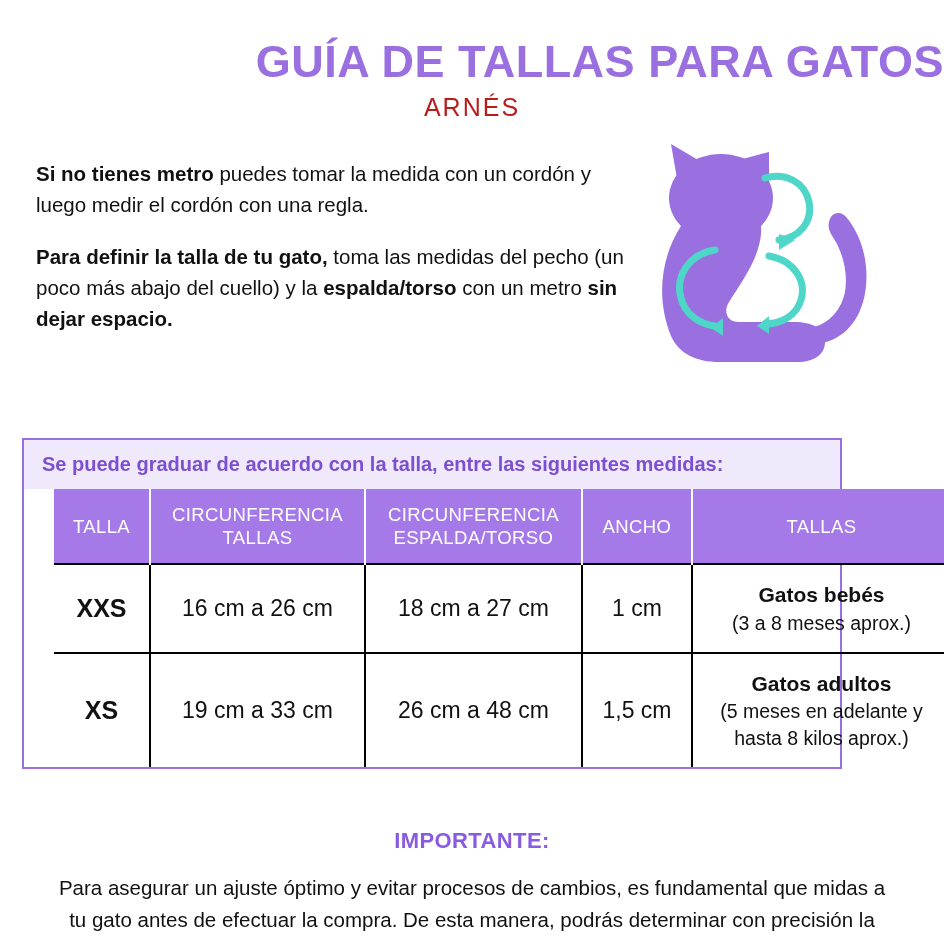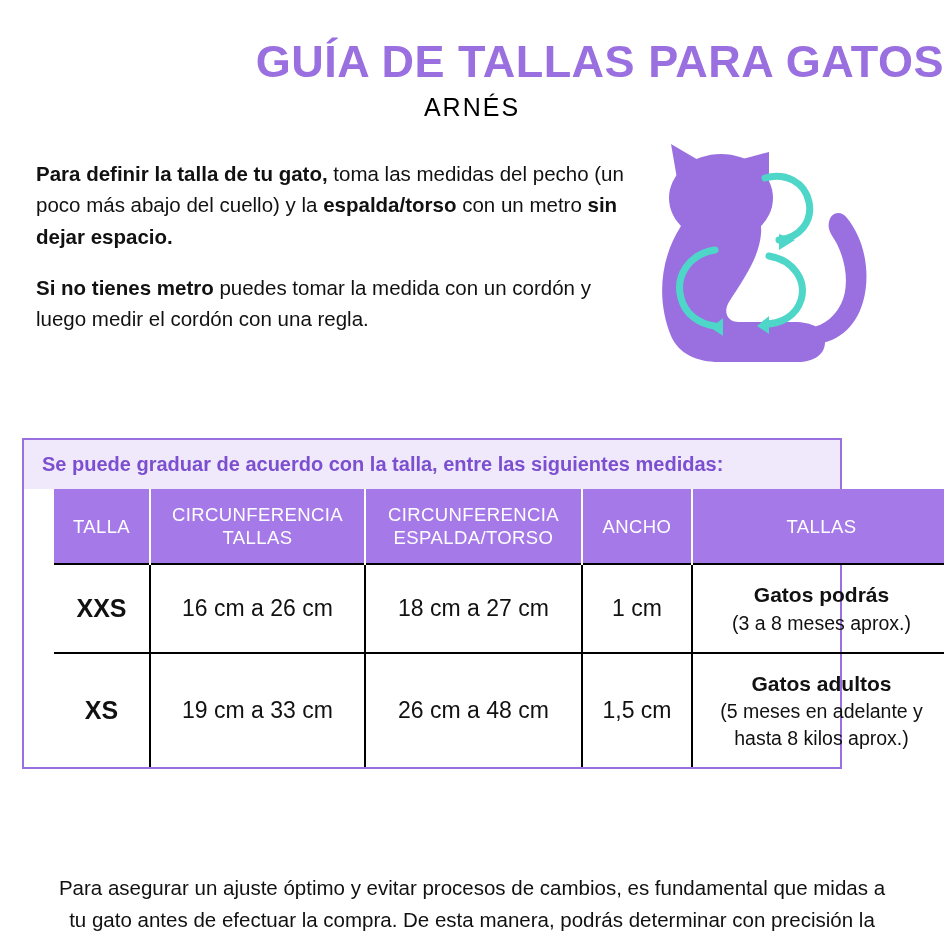--- a/index.html
+++ b/index.html
@@ -28,21 +28,21 @@
     font-weight: bold;
     letter-spacing: 0.5px;
     color: #9a6fe0;
     margin: 38px 0 0 0;
     line-height: 1.05;
   }
   .subtitle {
     text-align: center;
     font-size: 25px;
     letter-spacing: 2px;
-    color: #000000;
+    color: #b91c1c;
     margin: 8px 0 0 0;
     font-weight: 400;
   }
 
   
   .intro-wrap {
     position: relative;
     margin-top: 28px;
     height: 230px;
   }
@@ -142,22 +142,22 @@
 </head>
 <body>
 
 <div class="page">
 
   <h1 class="title">GUÍA DE TALLAS PARA GATOS</h1>
   <div class="subtitle">ARNÉS</div>
 
   <div class="intro-wrap">
     <div class="intro-text">
+      <p><b>Si no tienes metro</b><span> puedes tomar la medida con un cordón y luego medir el cordón con una regla.</span></p>
       <p><b>Para definir la talla de  tu gato,</b><span> toma las medidas del pecho (un poco más abajo del cuello) y la </span><b>espalda/torso</b><span> con un metro </span><b>sin dejar espacio.</b></p>
-      <p><b>Si no tienes metro</b><span> puedes tomar la medida con un cordón y luego medir el cordón con una regla.</span></p>
     </div>
 
     <svg class="cat-art" viewBox="0 0 270 260">
 
       <g fill="#9a6fe0">
 
         <path d="M60 60 L52 14 L86 34 L120 30 L150 22 L150 56 Z"></path>
         <ellipse cx="102" cy="68" rx="52" ry="44"></ellipse>
 
         <path d="M62 96 C40 130 38 172 52 206 C60 224 78 232 100 232
@@ -208,33 +208,34 @@
           <th>TALLAS</th>
         </tr>
       </thead>
       <tbody>
         <tr>
           <td class="size-cell">XXS</td>
           <td>16 cm a 26 cm</td>
           <td>18 cm a 27 cm</td>
           <td>1 cm</td>
           <td class="example-cell">
-            <span class="ex-title">Gatos podrás</span>
+            <span class="ex-title">Gatos bebés</span>
             <span>(3 a 8 meses aprox.)</span>
           </td>
         </tr>
         <tr>
           <td class="size-cell">XS</td>
           <td>19 cm a 33 cm</td>
           <td>26 cm a 48 cm</td>
           <td>1,5 cm</td>
           <td class="example-cell">
             <span class="ex-title">Gatos adultos</span>
             <span>(5 meses en adelante y hasta 8 kilos aprox.)</span>
           </td>
         </tr>
       </tbody>
     </table>
   </div>
 
+  <div class="important">IMPORTANTE:</div>
   <div class="footer-note">Para asegurar un ajuste óptimo y evitar procesos de cambios, es fundamental que midas a tu gato antes de efectuar la compra. De esta manera, podrás determinar con precisión la talla adecuada.</div>
 
 </div>
 
 </body></html>

